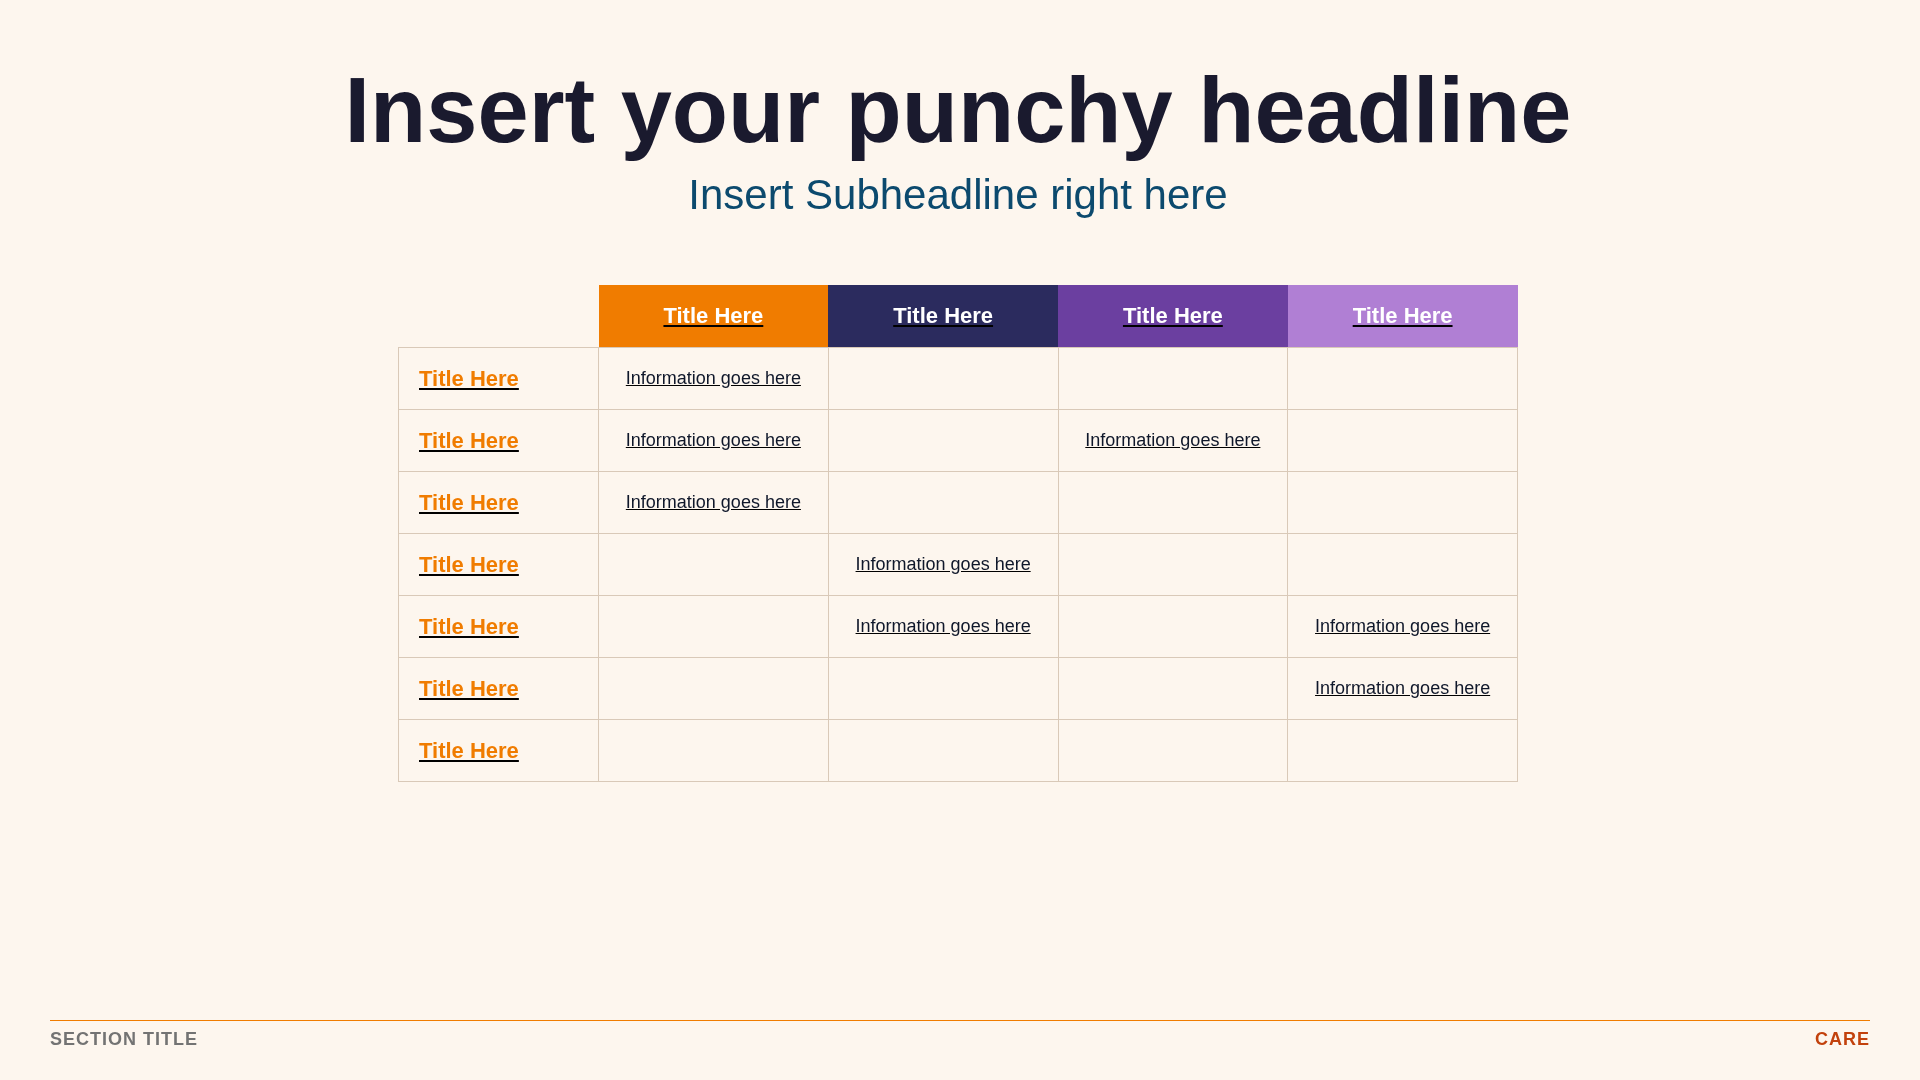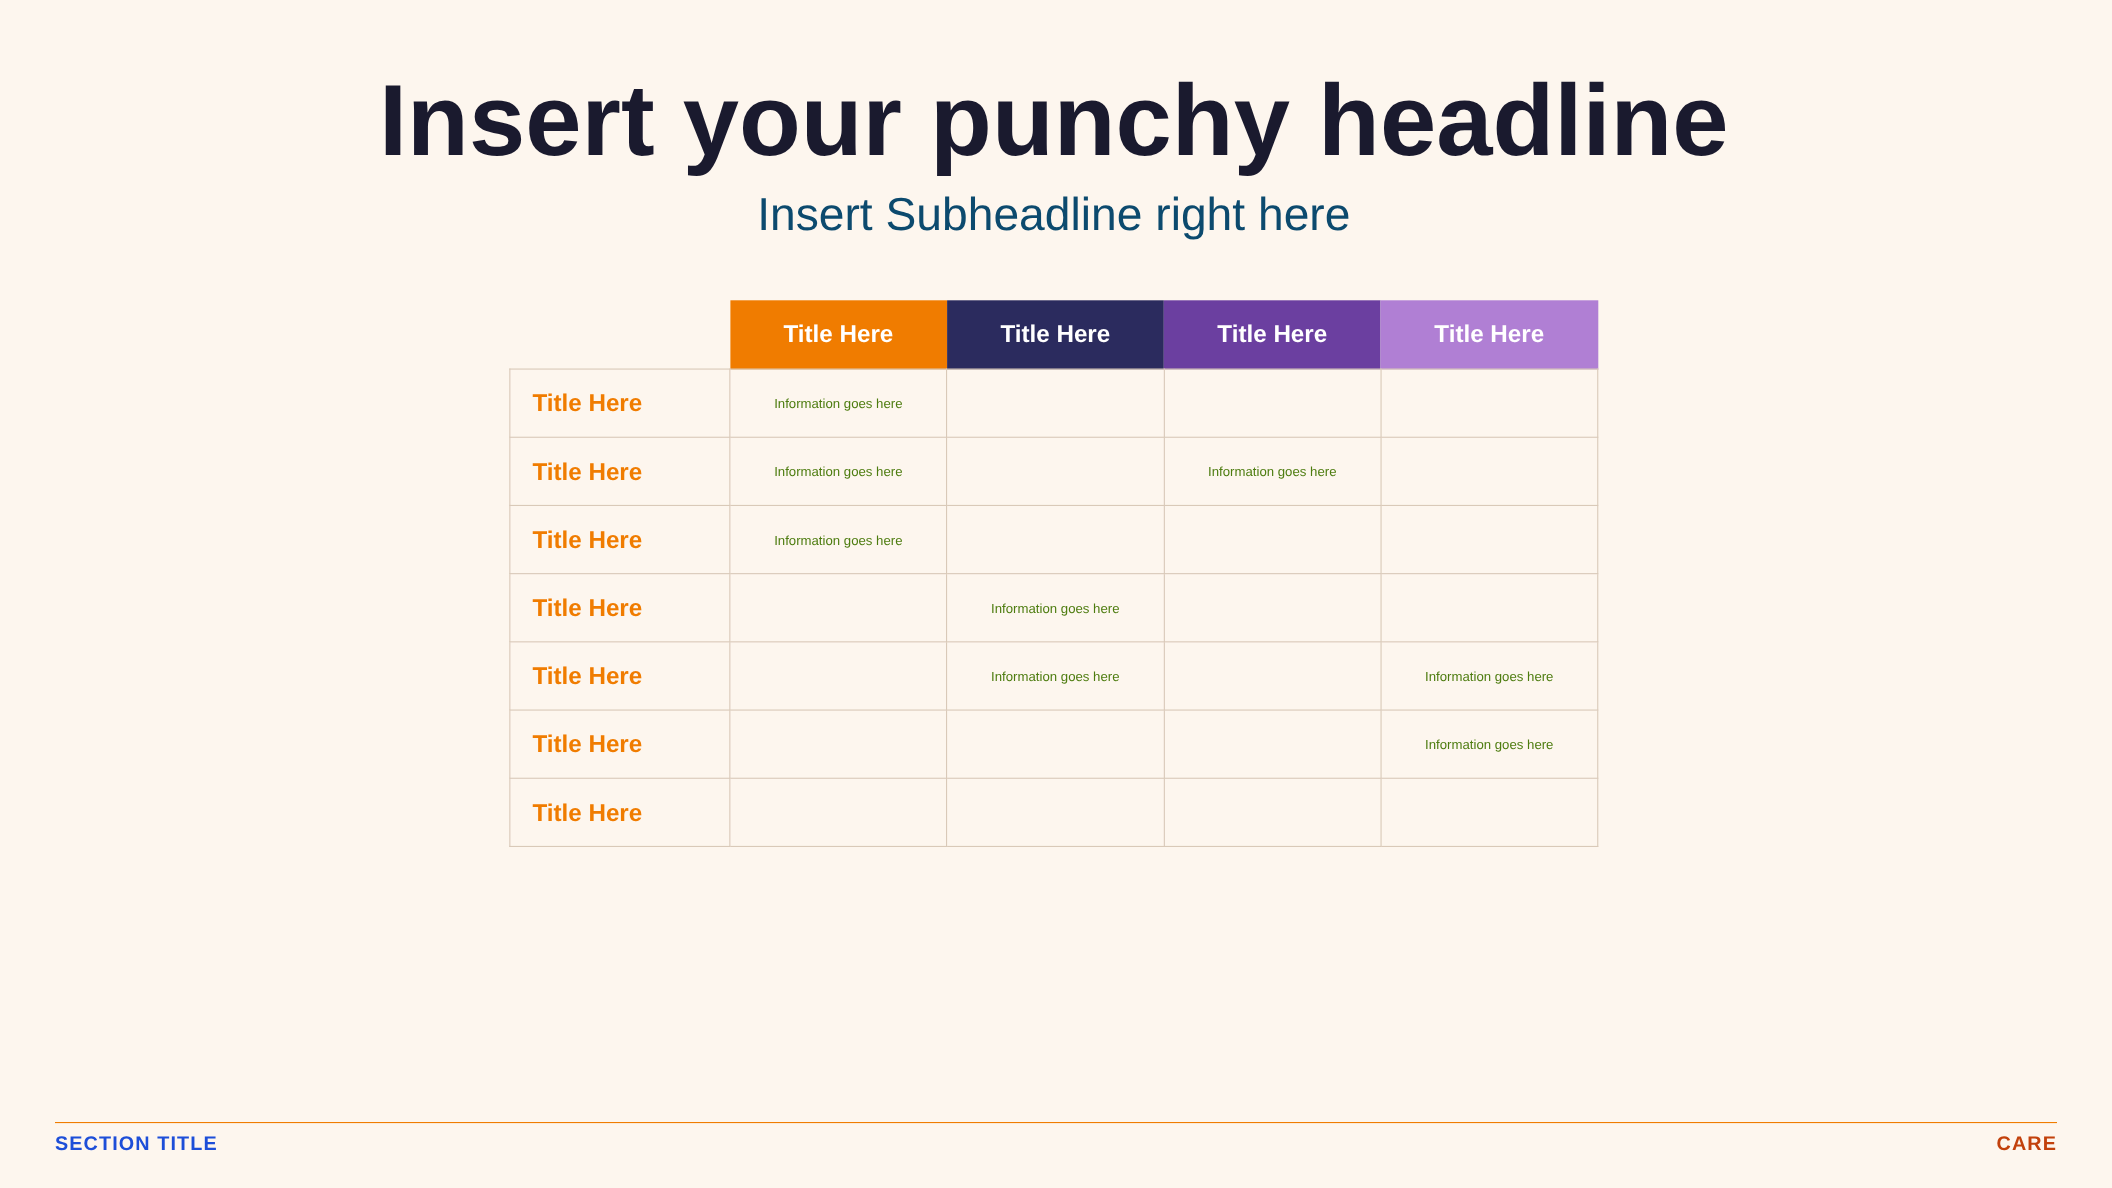--- a/index.html
+++ b/index.html
@@ -39,22 +39,23 @@
 
     .subheadline {
       font-size: 42px;
       font-weight: 400;
       color: #0c4a6e;
       text-align: center;
       margin-bottom: 50px;
     }
 
     .table-wrapper {
-      width: 990px;
-      margin: 4px auto;
+      width: 1120px;
+      margin: 16px auto;
+      text-decoration: underline;
     }
 
     table {
       width: 100%;
       border-collapse: collapse;
     }
 
     .col-header {
       width: 200px;
     }
@@ -85,22 +86,22 @@
     }
 
     thead tr th.col-lavender {
       background-color: #b07fd4;
     }
 
     
     tbody tr td {
       border: 1px solid #d9c9b8;
       padding: 16px 20px;
-      font-size: 12px;
-      color: #4d7c0f;
+      font-size: 18px;
+      color: #0f172a;
       background-color: #fdf6ee;
       text-align: center;
       height: 62px;
     }
 
     tbody tr td.row-title {
       border: 1px solid #d9c9b8;
       font-size: 22px;
       font-weight: 700;
       color: #f07c00;
@@ -126,21 +127,21 @@
 
     .footer-content {
       display: flex;
       justify-content: space-between;
       align-items: center;
     }
 
     .footer-section-title {
       font-size: 18px;
       font-weight: 600;
-      color: #1d4ed8;
+      color: #737373;
       letter-spacing: 1px;
       text-transform: uppercase;
     }
 
     .footer-care {
       font-size: 18px;
       font-weight: 600;
       color: #c2410c;
       letter-spacing: 1px;
       text-transform: uppercase;

